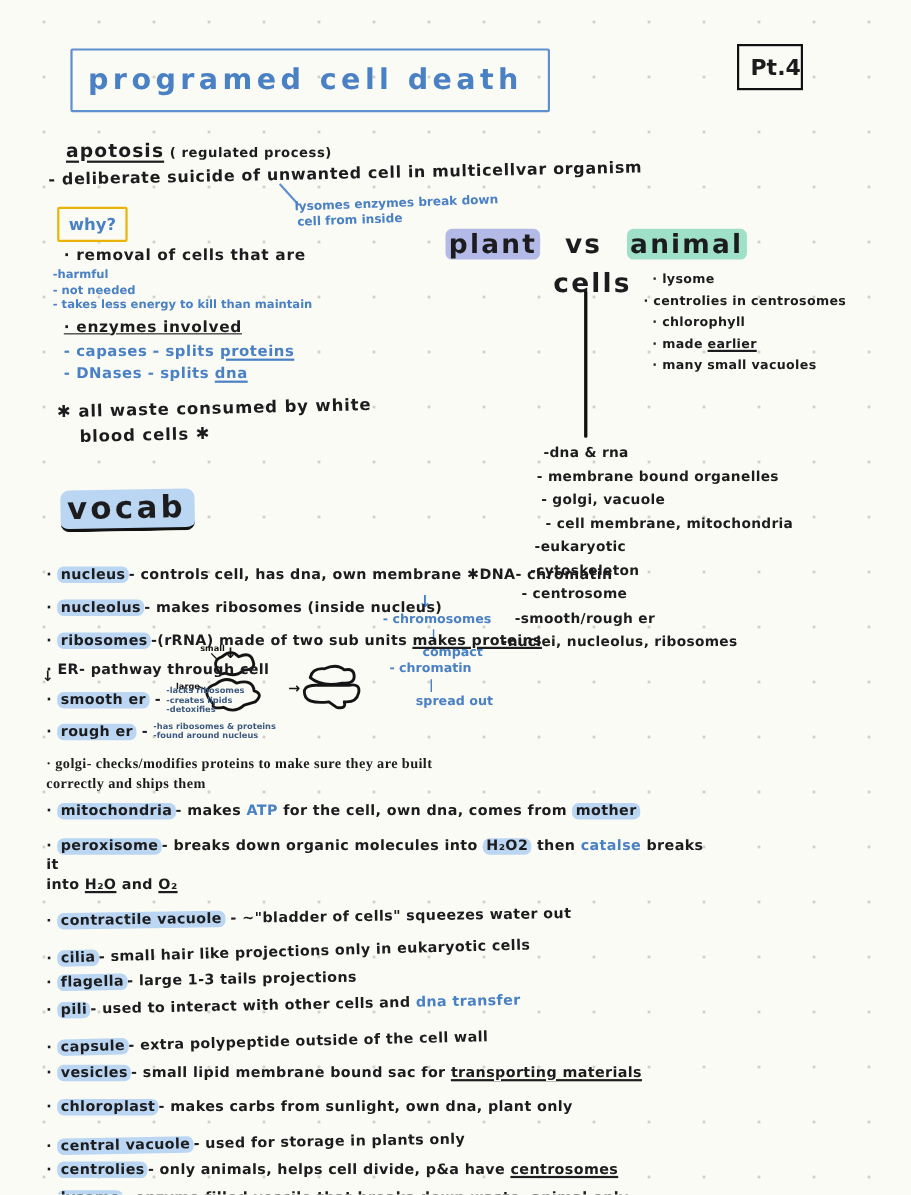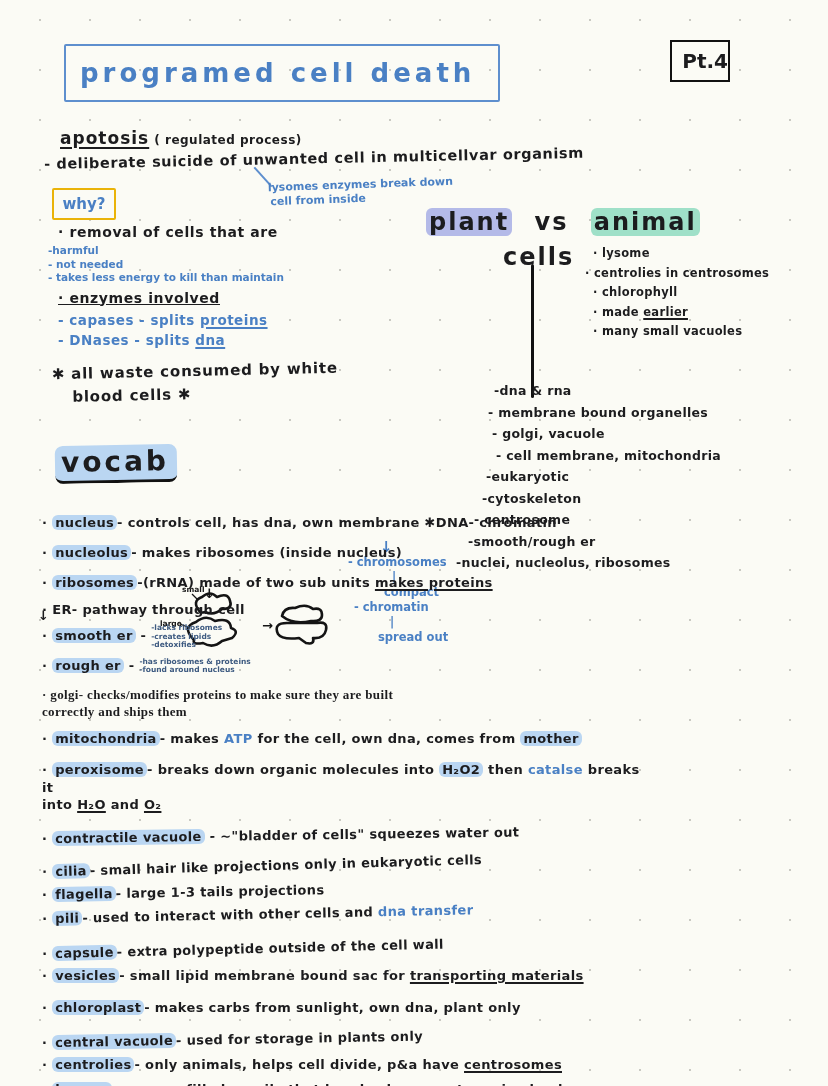--- a/index.html
+++ b/index.html
@@ -51,30 +51,30 @@
   .why-list .subs{margin:4px 0 4px -10px;color:#4a80c4;}
   .why-list .sub{font-size:10.5px;font-weight:600;line-height:13.5px;}
   .why-list .b2{margin-top:5px;text-decoration:underline;}
   .why-list .enz{margin-top:4px;color:#4a80c4;}
   .why-list .enz-line{font-size:13.5px;font-weight:700;line-height:20px;letter-spacing:.5px;}
   .star{position:absolute;left:52px;top:360px;font-size:15px;font-weight:700;letter-spacing:.8px;
     transform:rotate(-1.3deg);line-height:23px;}
   .star .l2{margin-left:20px;}
 
   
-  .pva-head{position:absolute;left:426px;top:208px;font-size:24px;font-weight:900;letter-spacing:2px;}
+  .pva-head{position:absolute;left:405px;top:208px;font-size:24px;font-weight:900;letter-spacing:2px;}
   .pva-head .w{margin-right:12px;}
   .hlp{background:#b4bae8;border-radius:6px;padding:0 3px;}
   .hlm{background:#9fe0c8;border-radius:6px;padding:0 3px;}
   .pva-cells{position:absolute;left:503px;top:243px;font-size:24px;font-weight:900;letter-spacing:2px;}
   .pva-divider{position:absolute;left:531px;top:264px;width:3px;height:134px;background:#111;border-radius:2px;}
   .plant-col{position:absolute;left:350px;top:284px;font-size:13px;font-weight:700;line-height:22.5px;letter-spacing:.4px;}
   .animal-col{position:absolute;left:593px;top:244px;font-size:11.5px;font-weight:700;line-height:19.5px;letter-spacing:.3px;}
   .ac-item:nth-of-type(2){margin-left:-8px;}
-  .shared-col{position:absolute;left:456px;top:380px;font-size:12.5px;font-weight:700;line-height:21.5px;letter-spacing:.3px;}
+  .shared-col{position:absolute;left:456px;top:400px;font-size:12.5px;font-weight:700;line-height:21.5px;letter-spacing:.3px;}
   .sh-item:nth-of-type(1){margin-left:38px;}
   .sh-item:nth-of-type(2){margin-left:32px;}
   .sh-item:nth-of-type(3){margin-left:36px;}
   .sh-item:nth-of-type(4){margin-left:40px;}
   .sh-item:nth-of-type(5){margin-left:30px;}
   .sh-item:nth-of-type(6){margin-left:26px;}
   .sh-item:nth-of-type(7){margin-left:18px;}
   .sh-item:nth-of-type(8){margin-left:12px;}
   .sh-item:nth-of-type(9){margin-left:0;}
 

